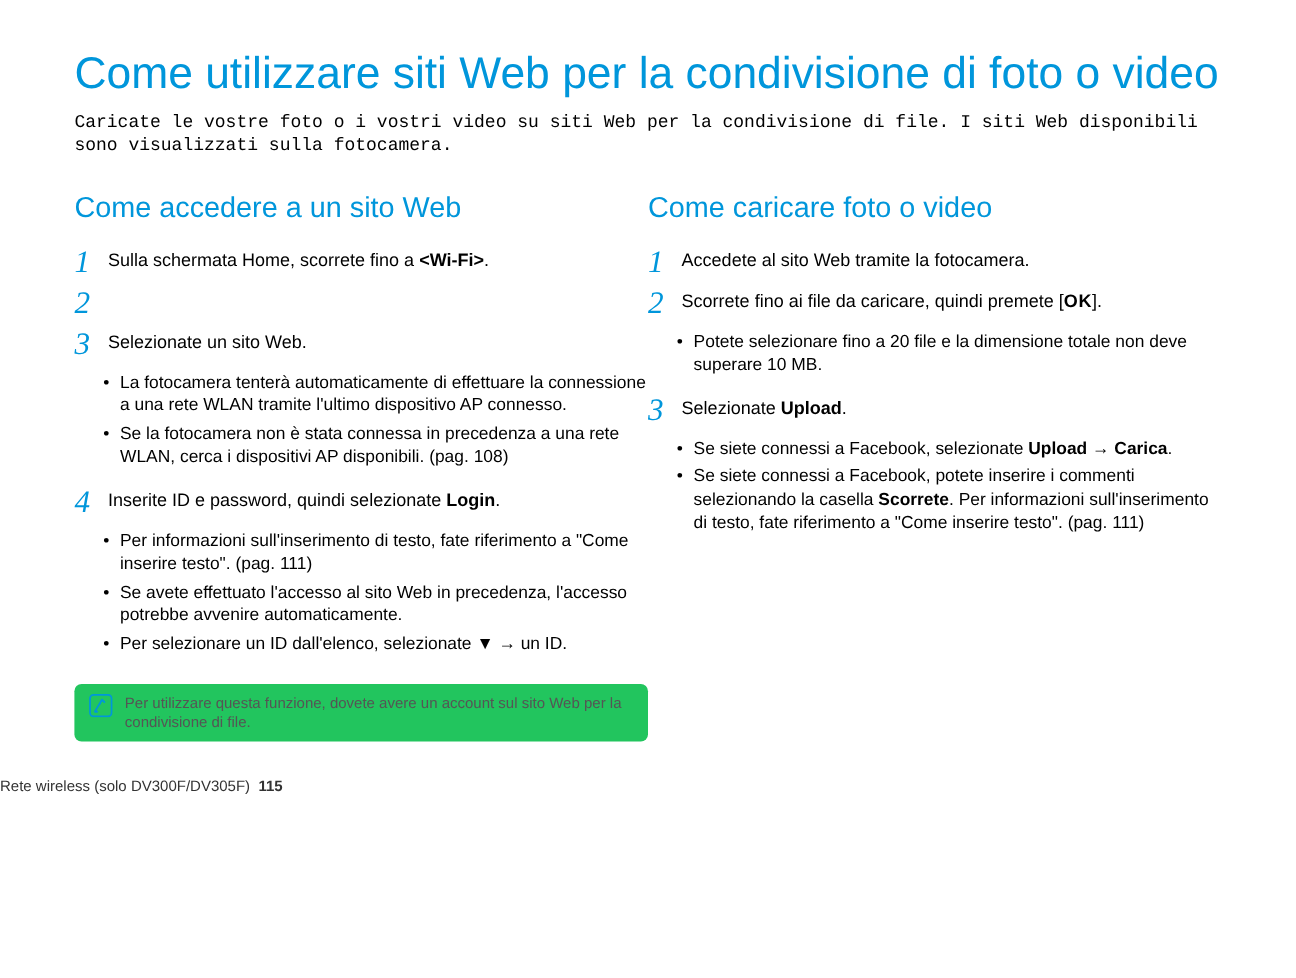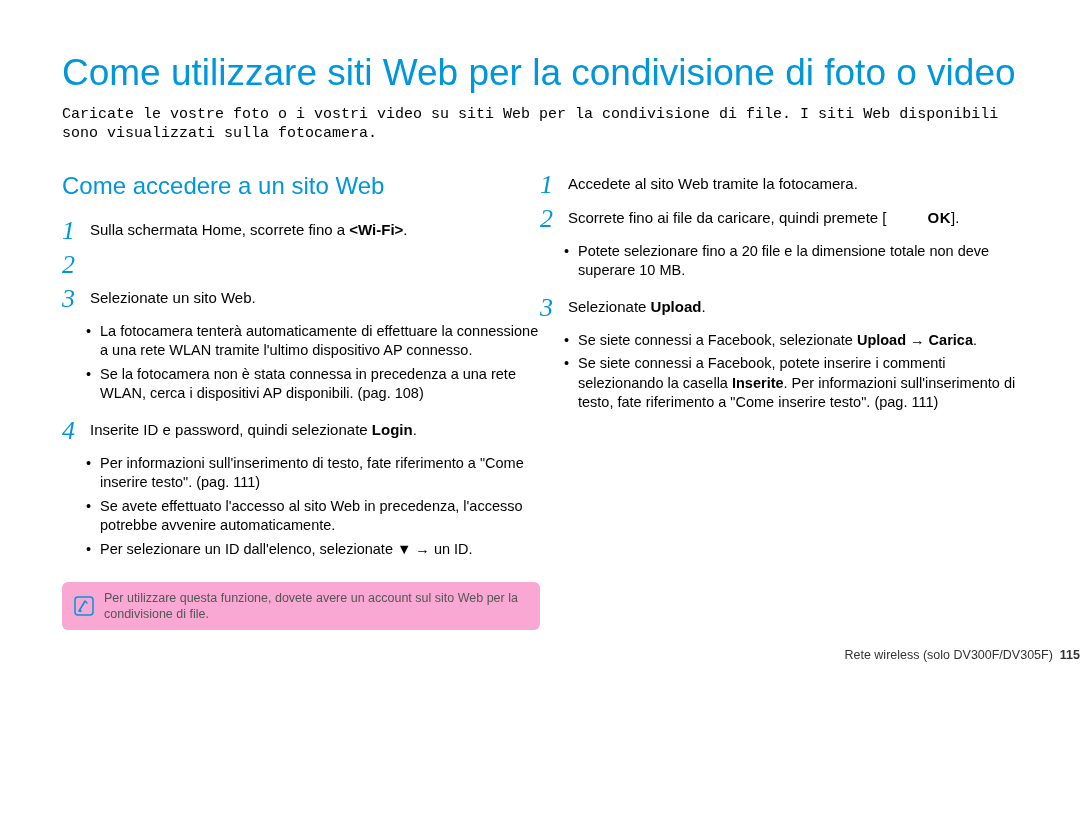--- a/index.html
+++ b/index.html
@@ -9,21 +9,21 @@
     height: 815px;
     background: #ffffff;
     font-family: Arial, Helvetica, sans-serif;
     color: #000;
     font-size: 15px;
   }
   .page {
     box-sizing: border-box;
     width: 1080px;
     height: 692px;
-    padding: 52px 62px 0 62px;
+    padding: 40px 62px 0 62px;
     position: relative;
   }
   h1.title {
     color: #0096db;
     font-weight: 400;
     font-size: 37px;
     margin: 0 0 10px 0;
     line-height: 1.15;
   }
   .intro {
@@ -84,52 +84,51 @@
     top: 0;
   }
   .globe-icon {
     display: inline-block;
     width: 20px;
     height: 20px;
     vertical-align: -4px;
   }
   .note-box {
     display: flex;
-    background: #f9a8d4;
+    background: #22c55e;
     border-radius: 6px;
     padding: 8px 12px;
     margin-top: 14px;
-    align-items: center;
+    align-items: flex-start;
     gap: 10px;
   }
   .note-icon {
     width: 20px;
     height: 20px;
     flex: 0 0 20px;
   }
   .note-text {
     font-size: 12.5px;
     line-height: 1.3;
     color: #555;
   }
   .ok-label {
     font-family: Arial, sans-serif;
     font-weight: bold;
     letter-spacing: 0.5px;
-    margin-left: 41px;
   }
   .tri-down {
     display: inline-block;
   }
   .footer {
     position: absolute;
     left: 0;
     right: 0;
     bottom: 30px;
-    text-align: right;
+    text-align: left;
     font-size: 12.5px;
     color: #333;
   }
   .footer .pnum {
     font-weight: bold;
   }
   b { font-weight: bold; }
 </style>
 </head>
 <body>
@@ -183,20 +182,21 @@
           <svg viewBox="0 0 20 20" width="20" height="20">
             <rect x="1" y="1" width="18" height="18" rx="3" fill="none" stroke="#0096db" stroke-width="1.5"></rect>
             <path d="M5 15 L11 5 M11 5 L9 9 M11 5 L13 7 M6 14 Q5 16 7 15" stroke="#0096db" stroke-width="1.5" fill="none" stroke-linecap="round"></path>
           </svg>
         </span>
         <div class="note-text">Per utilizzare questa funzione, dovete avere un account sul sito Web per la condivisione di file.</div>
       </div>
     </div>
 
     <div class="col">
+      <h2 class="section">Come caricare foto o video</h2>
 
       <div class="step">
         <div class="step-num">1</div>
         <div class="step-text">Accedete al sito Web tramite la fotocamera.</div>
       </div>
 
       <div class="step">
         <div class="step-num">2</div>
         <div class="step-text">
           <span>Scorrete fino ai file da caricare, quindi premete [</span><span class="ok-label">OK</span><span>].</span>
@@ -210,21 +210,21 @@
         <div class="step-num">3</div>
         <div class="step-text">
           <span>Selezionate </span><b>Upload</b><span>.</span>
         </div>
       </div>
       <ul class="bullets">
         <li>
           <span>Se siete connessi a Facebook, selezionate </span><b>Upload</b><span> → </span><b>Carica</b><span>.</span>
         </li>
         <li>
-          <span>Se siete connessi a Facebook, potete inserire i commenti selezionando la casella </span><b>Inserite</b><span>. Per informazioni sull'inserimento di testo, fate riferimento a "Come inserire testo". (pag. 111)</span>
+          <span>Se siete connessi a Facebook, potete inserire i commenti selezionando la casella </span><b>Scorrete</b><span>. Per informazioni sull'inserimento di testo, fate riferimento a "Come inserire testo". (pag. 111)</span>
         </li>
       </ul>
     </div>
 
   </div>
 
   <div class="footer">
     <span>Rete wireless (solo DV300F/DV305F)</span>&nbsp;&nbsp;<span class="pnum">115</span>
   </div>
 

